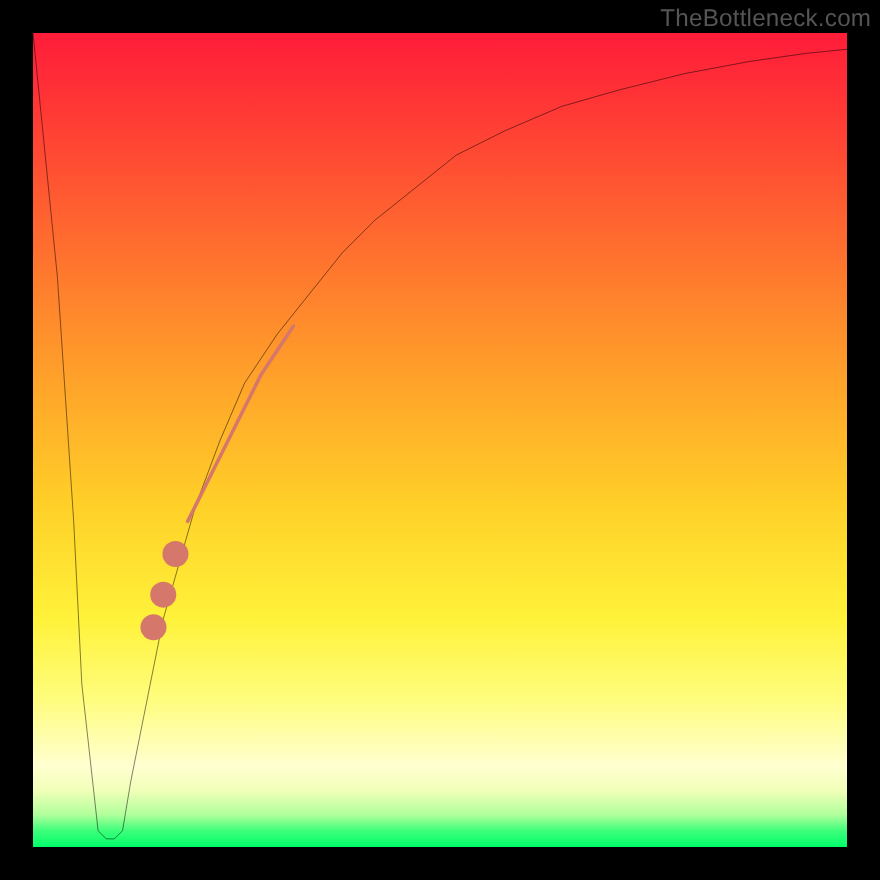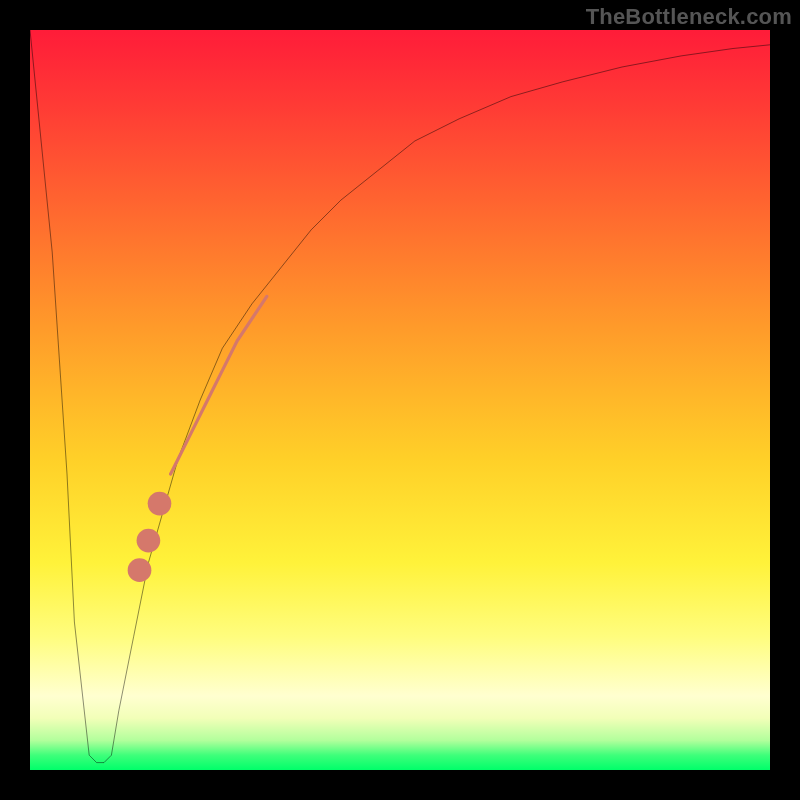--- a/index.html
+++ b/index.html
@@ -38,21 +38,21 @@
       #3eff7a 98%,
       #00ff6a 100%
     );
   }
   .watermark {
     position: absolute;
     top: 4px;
     right: 8px;
     font-family: Arial, Helvetica, sans-serif;
     font-size: 22px;
-    font-weight: 700;
+    font-weight: 400;
     color: #555;
     letter-spacing: 0.2px;
   }
   svg.overlay {
     position: absolute;
     left: 0;
     top: 0;
     width: 740px;
     height: 740px;
     overflow: visible;

